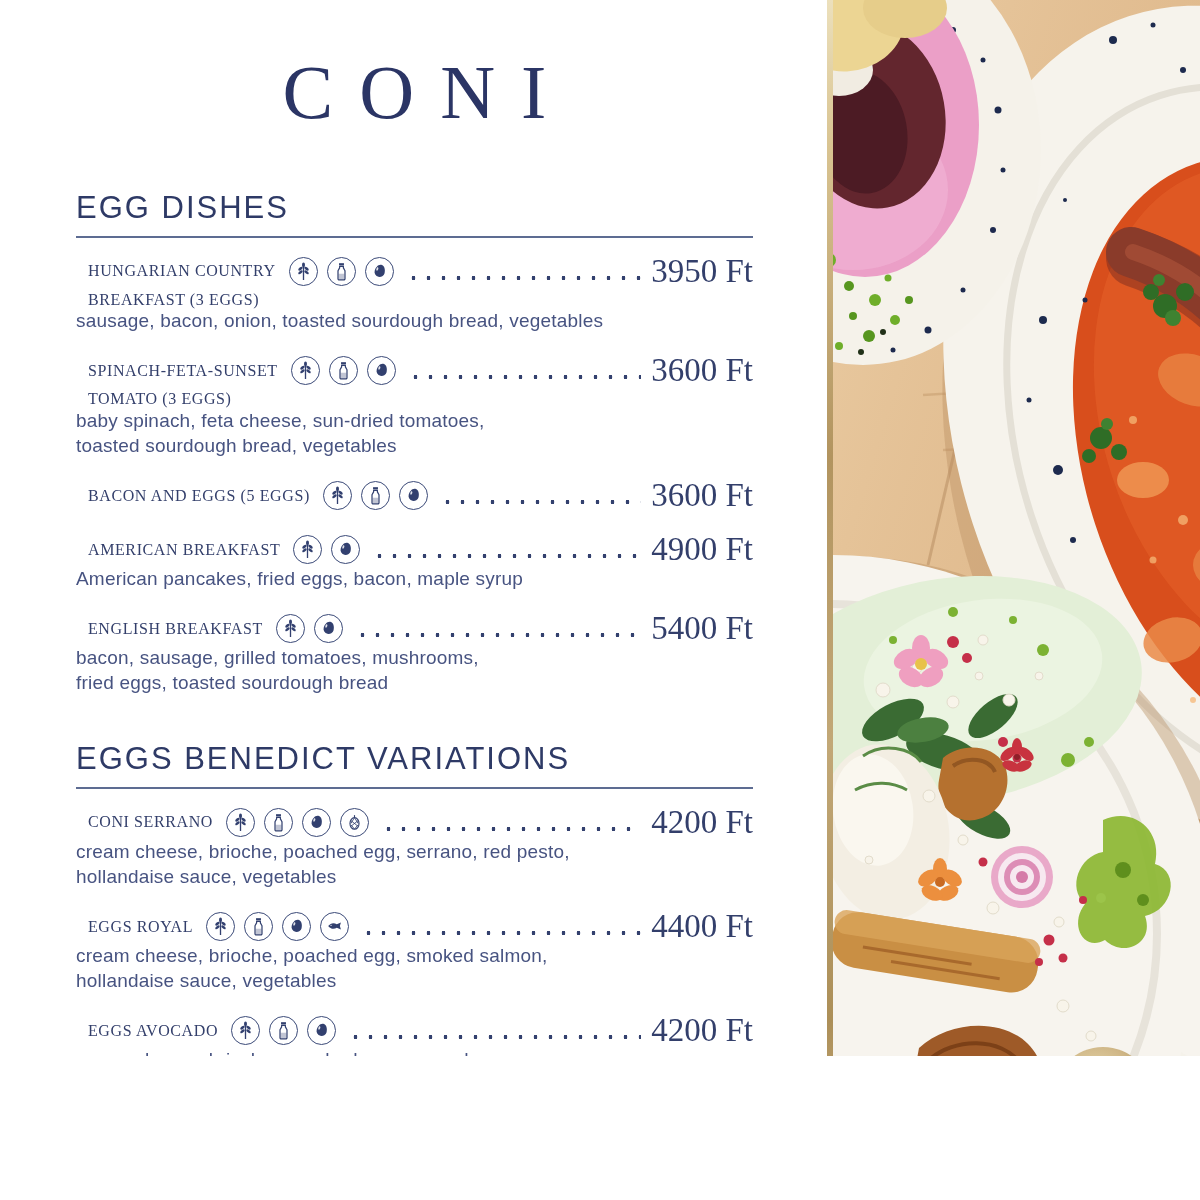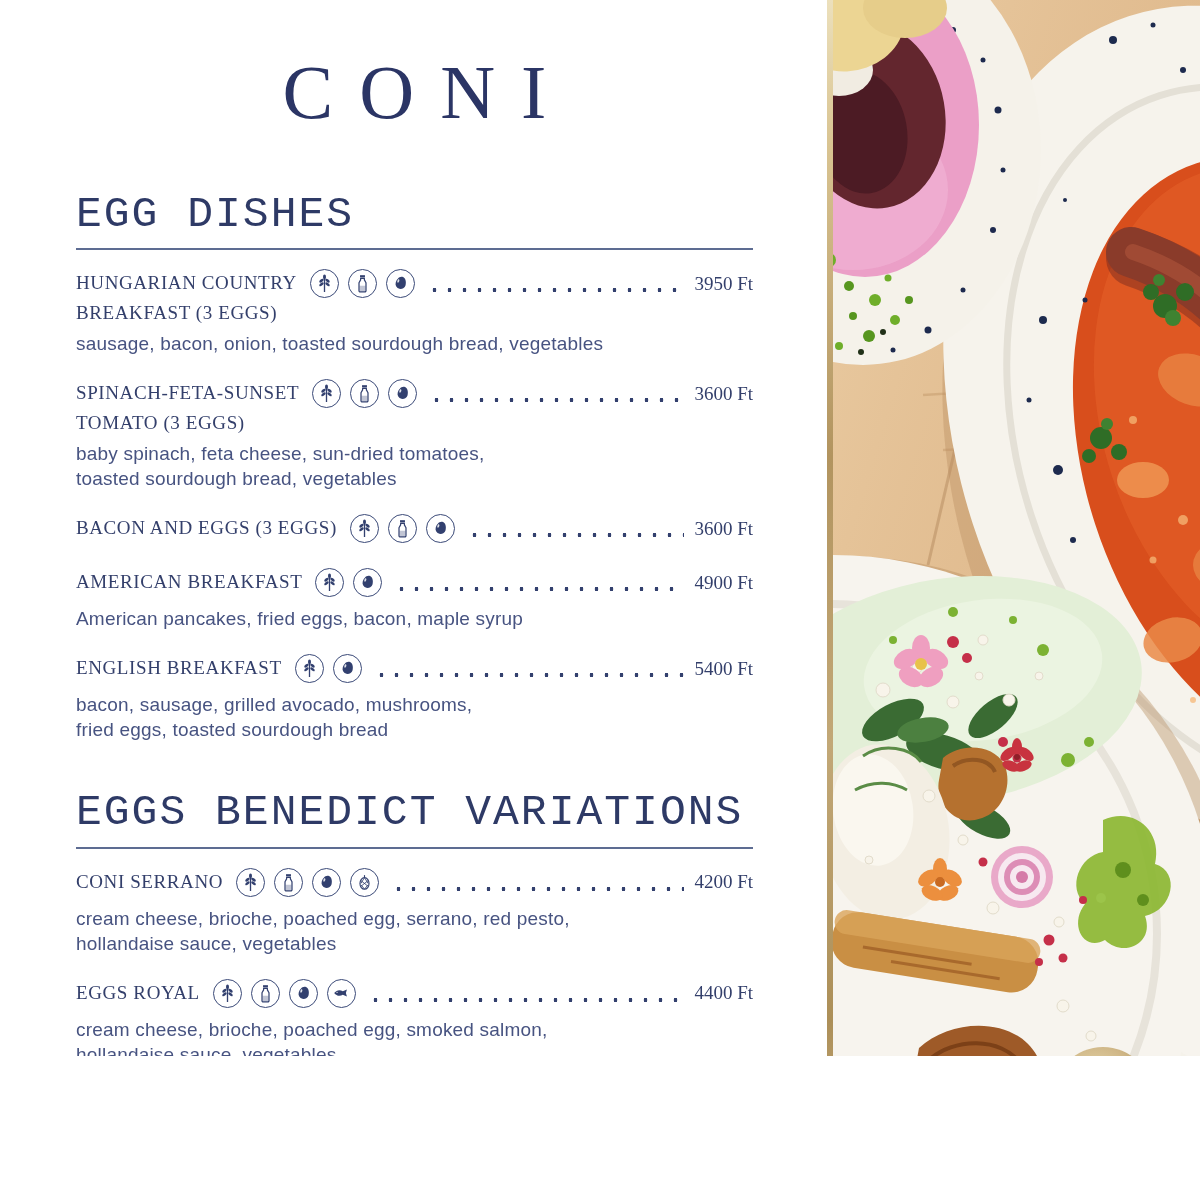--- a/index.html
+++ b/index.html
@@ -21,56 +21,55 @@
     letter-spacing:26px; text-indent:26px; line-height:1;
   }
   .brand-tagline {
     margin-top:9px;
     font-family:"Liberation Sans", sans-serif;
     font-size:15px; color:#2e3a66; letter-spacing:5px; text-indent:5px;
   }
   .section { margin-top:62px; }
   .section + .section { margin-top:48px; }
   .section-title {
-    font-family:Liberation Mono, monospace;
-    font-size:43px; font-weight:400; color:#2e3a66;
+    font-family:Liberation Sans, sans-serif;
+    font-size:31px; font-weight:400; color:#2e3a66;
     letter-spacing:2px; line-height:1.05;
   }
   .section-rule {
     margin-top:11px; height:0;
     border-top:2px solid #5d6c92;
   }
   .section-items { margin-top:17px; }
   .menu-item { margin-bottom:21px; }
   .item-line { display:flex; align-items:center; height:33px; }
   .item-name, .item-name2 {
     font-family:"Liberation Serif", serif;
-    font-size:19px; color:#333f6b; letter-spacing:0.6px;
-    white-space:nowrap; line-height:1.1;
+    font-size:16px; color:#333f6b; letter-spacing:0.6px;
+    white-space:nowrap; line-height:1.1;margin-left:12px;
   }
   .item-name2 { margin-top:3px; }
   .allergens { display:flex; gap:9px; margin-left:13px; flex:0 0 auto; }
   .allergen {
     width:29px; height:29px; border:1.5px solid #3b4a78; border-radius:50%;
     display:flex; align-items:center; justify-content:center; background:#fff;
   }
   .allergen svg { display:block; }
   .leader {
     flex:1 1 auto; align-self:flex-end;
     height:4px; margin:0 10px 8px 12px;
     background-image:radial-gradient(circle, #33406e 1.8px, rgba(51,64,110,0) 2.1px);
     background-size:15px 4px; background-repeat:repeat-x; background-position:0 50%;
     min-width:30px;
   }
   .price {
     font-family:"Liberation Serif", serif;
-    font-size:19px; color:#333f6b; white-space:nowrap; flex:0 0 auto;
+    font-size:33px; color:#333f6b; white-space:nowrap; flex:0 0 auto;
   }
   .desc {
-    margin-top:7px;
     font-family:"Liberation Sans", sans-serif;
     font-size:19px; color:#475381; line-height:1.32; letter-spacing:0.2px;
   }
   
   .gold-divider {
     width:6px; height:1200px; flex:0 0 auto;
     background:linear-gradient(180deg,#ece0bc 0%,#d9c492 12%,#b2945f 38%,#c2a877 62%,#ac8f58 85%,#cdb386 100%);
   }
   
   .photo { position:relative; width:367px; height:1200px; flex:0 0 auto; }
@@ -164,21 +163,21 @@
       </div>
       <div class="item-name2">TOMATO (3 EGGS)</div>
       <div class="desc">
                 <div>baby spinach, feta cheese, sun-dried tomatoes,</div>
                 <div>toasted sourdough bread, vegetables</div>
               </div>
     </div>
 
     <div class="menu-item">
       <div class="item-line">
-        <span class="item-name">BACON AND EGGS (3 EGGS)</span>
+        <span class="item-name">BACON AND EGGS (5 EGGS)</span>
         <span class="allergens">
                   <span class="allergen">
                     <svg viewBox="0 0 18 20" width="17" height="19">
     <g fill="#32406f">
       <ellipse cx="9" cy="3.2" rx="1.6" ry="2.6"></ellipse>
       <ellipse transform="rotate(-38 5.8 7)" cx="5.8" cy="7" rx="2.8" ry="1.4"></ellipse>
       <ellipse transform="rotate(38 12.2 7)" cx="12.2" cy="7" rx="2.8" ry="1.4"></ellipse>
       <ellipse transform="rotate(-38 5.8 10.8)" cx="5.8" cy="10.8" rx="2.8" ry="1.4"></ellipse>
       <ellipse transform="rotate(38 12.2 10.8)" cx="12.2" cy="10.8" rx="2.8" ry="1.4"></ellipse>
     </g>
@@ -258,21 +257,21 @@
     <path transform="rotate(14 9 11)" d="M9 2.6 c3.4 0 5.4 4.2 5.4 7.8 a5.4 5.4 0 1 1 -10.8 0 C3.6 6.8 5.6 2.6 9 2.6 Z" fill="#32406f"></path>
     <ellipse cx="6.7" cy="7.4" rx="1" ry="1.9" fill="#ffffff" opacity="0.85" transform="rotate(18 6.7 7.4)"></ellipse>
                     </svg>
                   </span>
                 </span>
         <span class="leader"></span>
         <span class="price">5400 Ft</span>
       </div>
 
       <div class="desc">
-                <div>bacon, sausage, grilled avocado, mushrooms,</div>
+                <div>bacon, sausage, grilled tomatoes, mushrooms,</div>
                 <div>fried eggs, toasted sourdough bread</div>
               </div>
     </div>
   </div>
     </section>
 
     <section class="section">
       <h2 class="section-title">EGGS BENEDICT VARIATIONS</h2>
       <div class="section-rule"></div>
       <div class="section-items">

